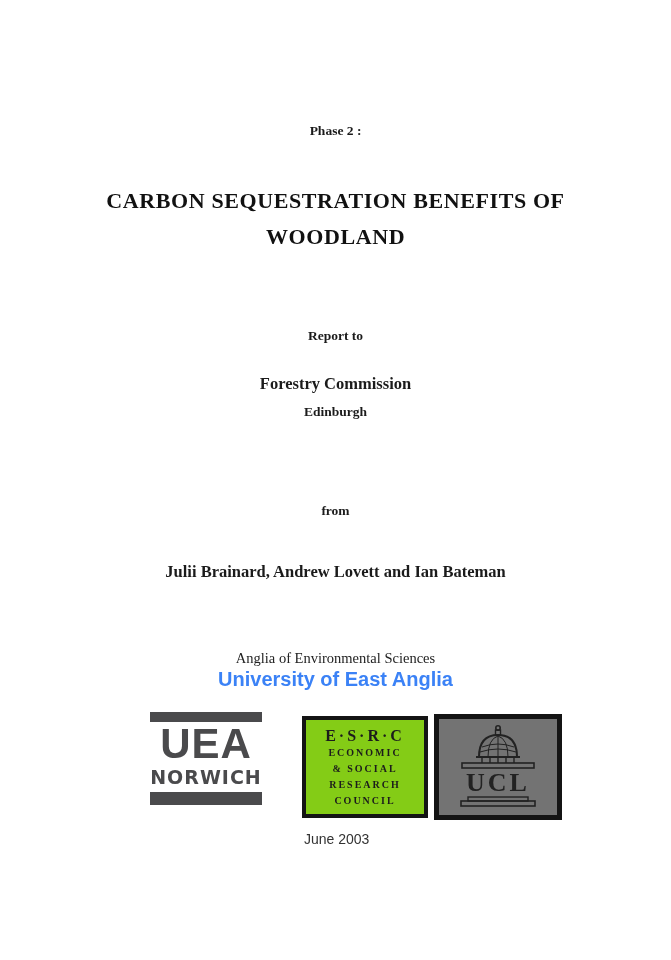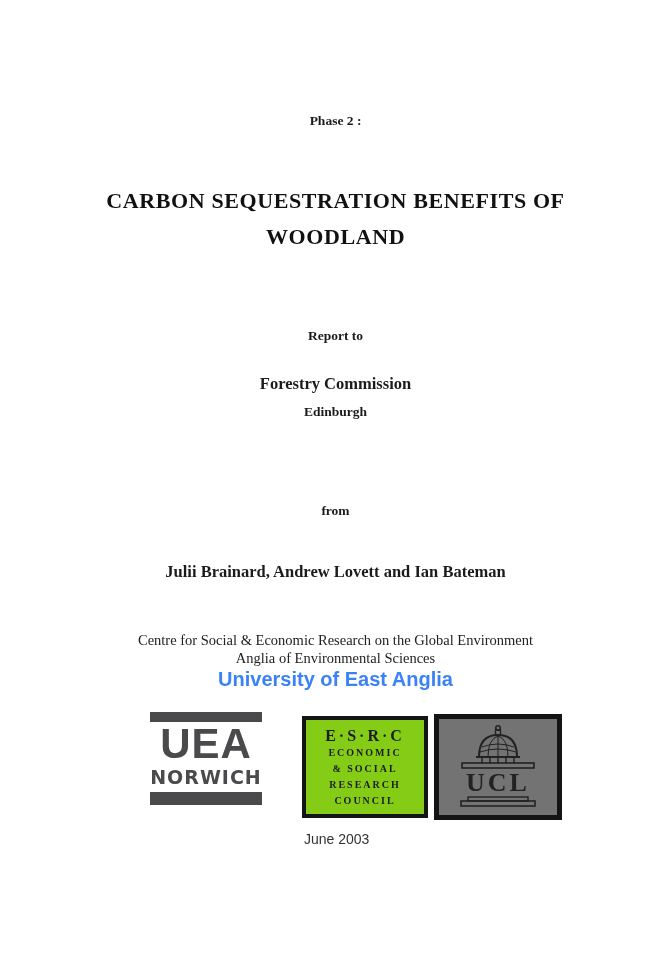--- a/index.html
+++ b/index.html
@@ -50,35 +50,34 @@
     border:5px solid #141414;background:#737373;
     display:flex;align-items:center;justify-content:center;
   }
   .ucl-box svg{display:block;}
 </style>
 </head>
 <body>
 
 <div class="page">
 
-  <div class="cline series-line" style="top:113px;">Phase 2 :</div>
+  <div class="cline series-line" style="top:123px;">Phase 2 :</div>
 
   <div class="cline title-line" style="top:188px;">CARBON SEQUESTRATION BENEFITS OF</div>
   <div class="cline small-bold" style="top:328px;">Report to</div>
 
   <div class="cline title-line" style="top:224px;">WOODLAND</div>
 
   <div class="cline med-bold" style="top:374px;">Forestry Commission</div>
   <div class="cline small-bold" style="top:404px;">Edinburgh</div>
 
   <div class="cline small-bold" style="top:503px;">from</div>
 
   <div class="cline med-bold" style="top:562px;">Julii Brainard, Andrew Lovett and Ian Bateman</div>
 
-  <div class="cline affil" style="top:632px;">Centre for Social &amp; Economic Research on the Global Environment</div>
   <div class="cline affil" style="top:650px;">Anglia of Environmental Sciences</div>
   <div class="cline affil-uni" style="top:668px;">University of East Anglia</div>
 
   <div class="uea-logo">
     <div class="uea-bar"></div>
     <div class="uea-acronym">UEA</div>
     <div class="uea-city">NORWICH</div>
     <div class="uea-bar bottom"></div>
   </div>
 

